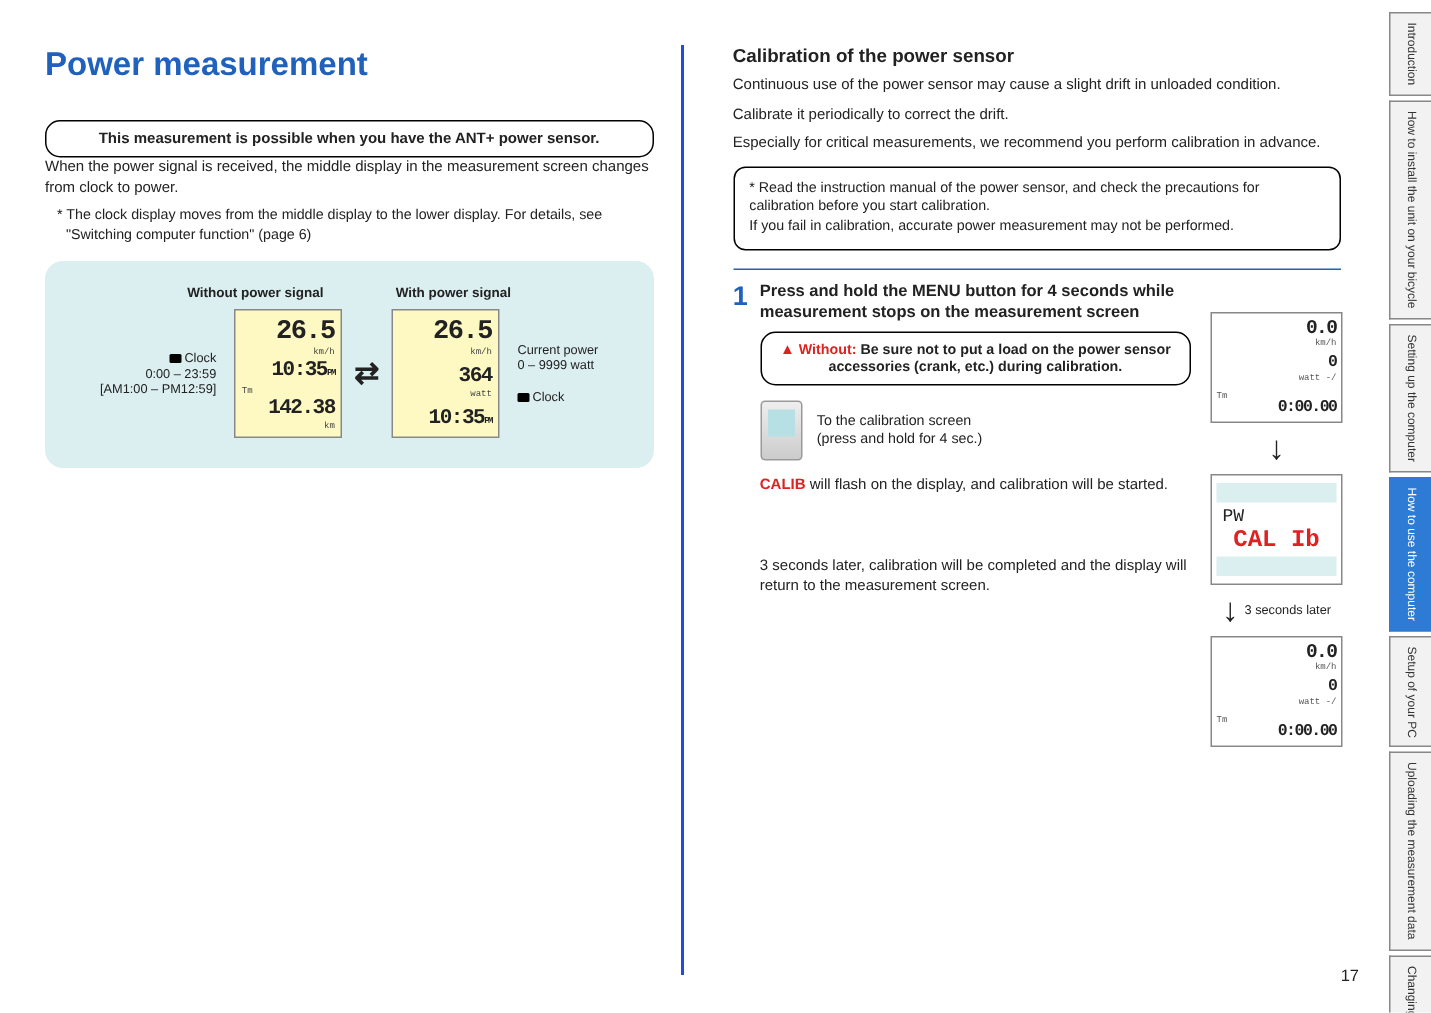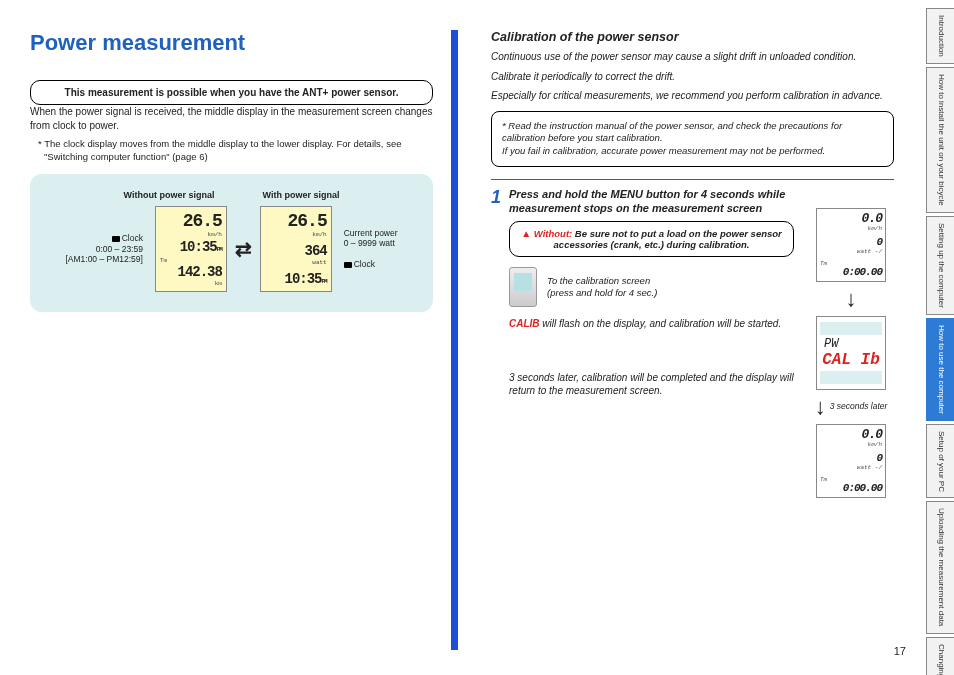--- a/index.html
+++ b/index.html
@@ -1,19 +1,19 @@
 <!DOCTYPE html>
 <html><head>
 <meta charset="utf-8">
 <style>
   * { box-sizing: border-box; margin: 0; padding: 0; }
   body { font-family: Arial, Helvetica, sans-serif; background: #fff; width: 954px; height: 675px; position: relative; color: #222; }
   .page { position: absolute; left: 30px; top: 30px; width: 870px; height: 620px; display: flex; }
   .col { flex: 1; padding-right: 18px; }
-  .col + .col { border-left: 7px solid #1d4ed8; padding-left: 33px; padding-right: 6px; font-style: italic; }
+  .col + .col { border-left: 2px solid #1d4ed8; padding-left: 33px; padding-right: 6px; }
   h1.title { color: #2061be; font-size: 22px; font-weight: bold; margin-bottom: 24px; }
   .notice-box { border: 1.5px solid #000; border-radius: 10px; padding: 6px 10px; font-size: 10px; font-weight: bold; text-align: center; margin-bottom: 0; }
   p.body { font-size: 10px; line-height: 1.35; margin-bottom: 6px; }
   p.footnote { font-size: 9.5px; line-height: 1.35; margin-left: 8px; text-indent: -6px; padding-left: 6px; margin-bottom: 10px; }
   .display-compare { background: #dbeef0; border-radius: 12px; padding: 16px 12px 20px; margin-top: 8px; position: relative; }
   .compare-headers { display: flex; justify-content: center; gap: 48px; font-size: 9px; font-weight: bold; margin-bottom: 6px; }
   .compare-row { display: flex; align-items: center; justify-content: center; gap: 8px; }
   .lcd { background: #fef9c3; border: 1px solid #888; width: 72px; height: 86px; padding: 4px; font-family: "Courier New", monospace; font-size: 9px; position: relative; display:flex; flex-direction:column; justify-content:space-between; }
   .lcd .big { font-size: 18px; font-weight: bold; letter-spacing: -1px; text-align: right; }
   .lcd .mid { font-size: 14px; font-weight: bold; text-align: right; }
@@ -31,21 +31,21 @@
   .step-title { font-size: 11px; font-weight: bold; line-height: 1.25; margin-bottom: 6px; }
   .caution-box { border: 1.5px solid #000; border-radius: 10px; padding: 6px 10px; font-size: 9.5px; font-weight: bold; text-align: center; margin-bottom: 10px; }
   .caution-label { color: #d22; }
   .tri { color: #d22; font-size: 10px; }
   .device-row { display: flex; align-items: center; gap: 10px; margin: 8px 0 10px; }
   .device-icon { width: 28px; height: 40px; border: 1px solid #999; border-radius: 3px; background: linear-gradient(#eee,#ccc); position: relative; }
   .device-icon::after { content:""; position:absolute; left:4px; right:4px; top:5px; height:18px; background:#b7e0e4; }
   .device-text { font-size: 9.5px; line-height: 1.3; }
   .calib { color: #d22; font-weight: bold; }
   .sequence { position: absolute; right: 40px; top: 210px; width: 110px; display: flex; flex-direction: column; align-items: center; gap: 6px; }
-  .lcd-sm { background: #fff; border: 1px solid #888; width: 70px; height: 74px; padding: 3px; font-family: "Courier New", monospace; display:flex; flex-direction:column; justify-content:space-between; }
+  .lcd-sm { background: #fff; border: 1px solid #888; width: 88px; height: 74px; padding: 3px; font-family: "Courier New", monospace; display:flex; flex-direction:column; justify-content:space-between; }
   .lcd-sm .bar { height: 16px; background: #dbeef0; margin: 2px 0; }
   .lcd-sm .mid { font-size: 13px; font-weight: bold; text-align: right; line-height: 1; }
   .lcd-sm .sml { font-size: 11px; font-weight: bold; text-align: right; line-height: 1; }
   .lcd-sm .tiny { font-size: 6px; text-align:right; color:#555; }
   .darrow { font-size: 22px; line-height: 1; }
   .tlabel { font-size: 8.5px; line-height: 1.1; }
   .calib-txt { color: #d22; font-family: "Courier New", monospace; font-weight: bold; font-size: 16px; letter-spacing: 0px; text-align: center; }
   .pw { font-family: "Courier New", monospace; font-size: 12px; text-align: left; padding-left: 4px; }
   .page-num { position: absolute; right: 48px; bottom: 18px; font-size: 11px; }
 

